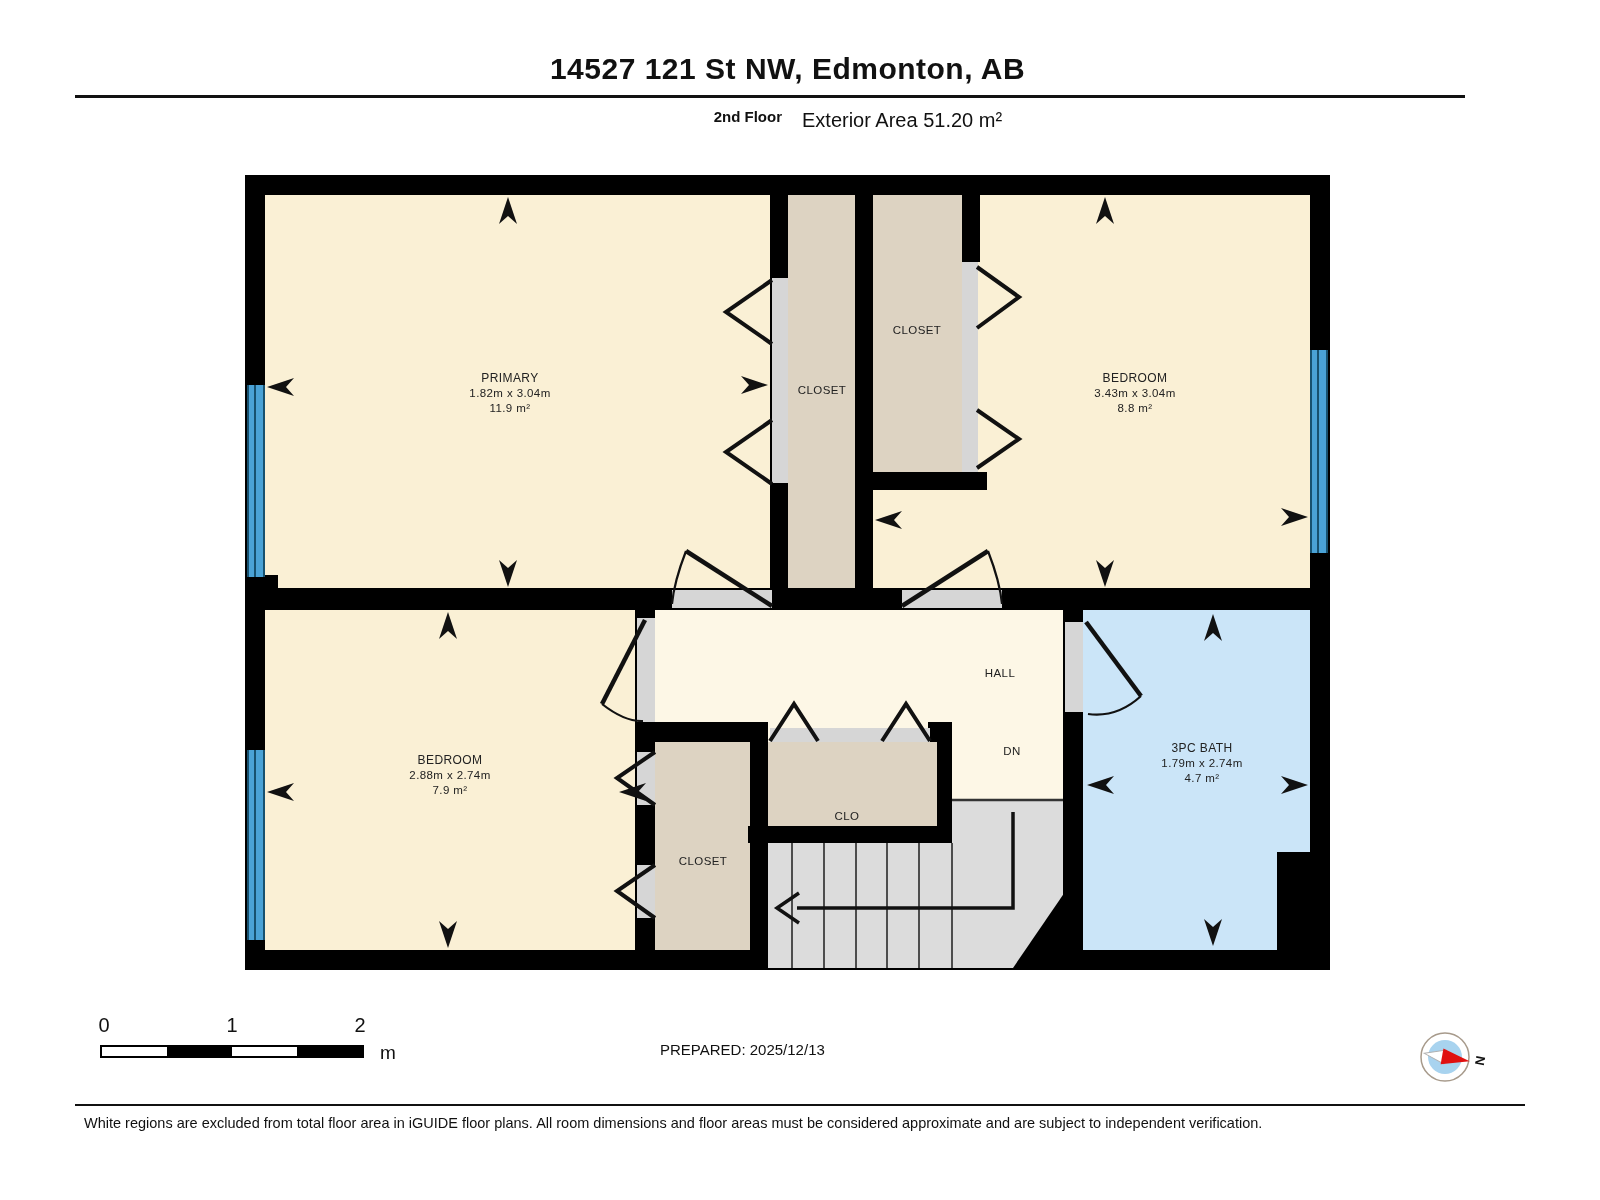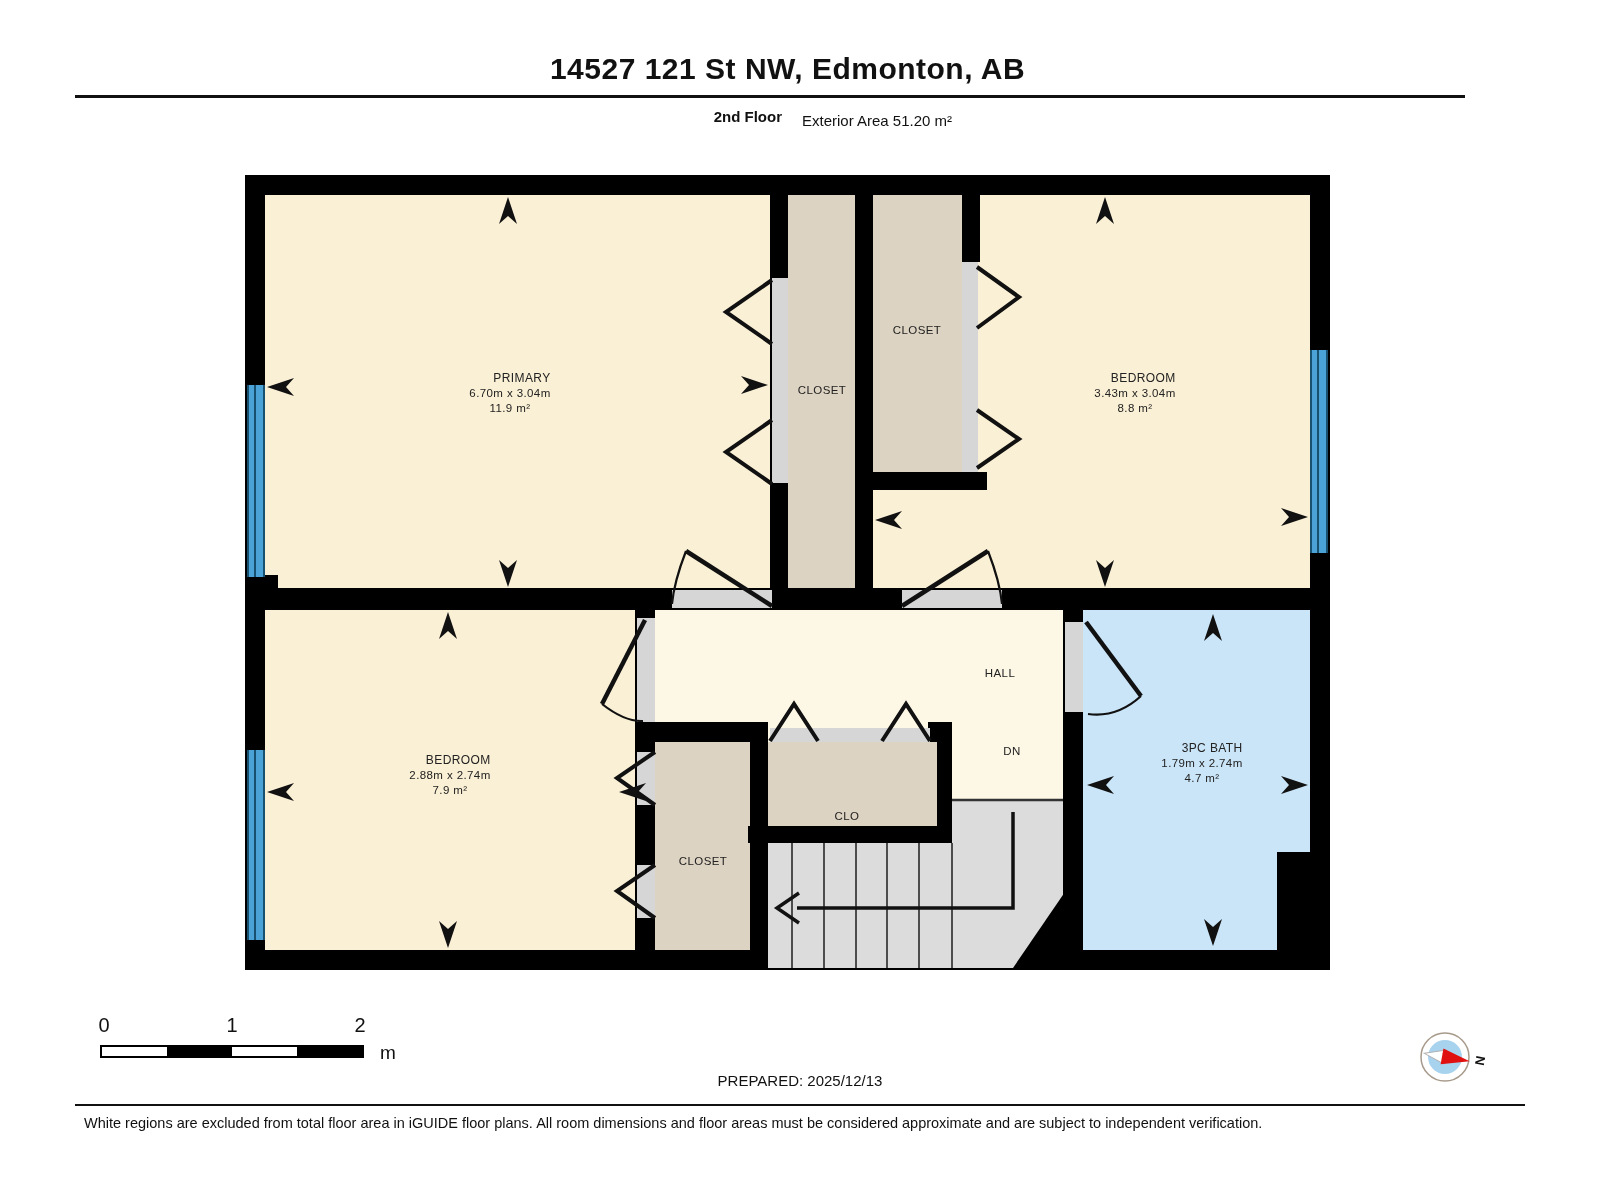--- a/index.html
+++ b/index.html
@@ -3,37 +3,37 @@
 <meta charset="utf-8">
 <style>
   html,body{margin:0;padding:0;background:#ffffff;}
   .page{position:relative;width:1600px;height:1200px;background:#ffffff;overflow:hidden;
         font-family:"Liberation Sans", sans-serif;color:#111;}
   .abs{position:absolute;}
   
   .title{left:0;top:52px;width:1575px;text-align:center;font-size:30px;font-weight:bold;letter-spacing:.5px;}
   .rule{left:75px;top:95px;width:1390px;height:3px;background:#111;}
   .floor-label{left:560px;top:108px;width:222px;text-align:right;font-size:15px;font-weight:bold;}
-  .area-lines{left:802px;top:108px;width:320px;font-size:15px;line-height:25px;}
+  .area-lines{left:802px;top:108px;width:320px;font-size:20px;line-height:25px;}
   
   .plan{left:245px;top:175px;width:1085px;height:795px;background:#000;}
   .fill{position:absolute;}
   .wall{position:absolute;background:#000;}
   .thr{position:absolute;background:#d6d6d6;}
   .win{position:absolute;background:linear-gradient(90deg,#17516f 0 2px,#4aa2d6 2px 7px,#17516f 7px 9px,#4aa2d6 9px 16px,#17516f 16px 18px);}
   .room-label{position:absolute;transform:translate(-50%,-50%);text-align:center;
               font-size:11.5px;line-height:15px;color:#222;letter-spacing:.4px;white-space:nowrap;}
-  .room-label .nm{font-size:12px;text-align:right;}
+  .room-label .nm{font-size:12px;}
   .svg-overlay{position:absolute;left:0;top:0;pointer-events:none;}
   
   .scale-num{position:absolute;font-size:20px;color:#111;transform:translateX(-50%);}
   .scale-bar{position:absolute;left:100px;top:1045px;width:264px;height:13px;border:2px solid #000;box-sizing:border-box;display:flex;}
   .scale-seg{flex:1 1 0;}
   .scale-unit{position:absolute;left:380px;top:1042px;font-size:19px;}
-  .prepared{position:absolute;left:660px;top:1041px;width:280px;text-align:center;font-size:15px;margin-top:31px;}
+  .prepared{position:absolute;left:660px;top:1041px;width:280px;font-size:15px;}
   .footer-rule{left:75px;top:1104px;width:1450px;height:2px;background:#111;}
   .footer-text{left:84px;top:1115px;width:1440px;font-size:14.5px;color:#111;}
 </style>
 </head>
 <body>
 
 <div class="page">
 
   <div class="abs title">14527 121 St NW, Edmonton, AB</div>
   <div class="abs rule"></div>
@@ -82,21 +82,21 @@
     <div class="wall" style="left:392px;top:630px;width:18px;height:60px;"></div>
     <div class="thr" style="left:525px;top:553px;width:160px;height:14px;"></div>
     <div class="thr" style="left:820px;top:447px;width:18px;height:90px;"></div>
 
     <div class="win" style="left:2px;top:210px;width:18px;height:192px;"></div>
     <div class="win" style="left:2px;top:575px;width:18px;height:190px;"></div>
     <div class="win" style="left:1065px;top:175px;width:18px;height:203px;"></div>
 
     <div class="room-label" style="left:265px;top:218px;">
       <div class="nm">PRIMARY</div>
-      <div>6.70m x 3.04m</div>
+      <div>1.82m x 3.04m</div>
       <div>11.9 m²</div>
     </div>
     <div class="room-label" style="left:890px;top:218px;">
       <div class="nm">BEDROOM</div>
       <div>3.43m x 3.04m</div>
       <div>8.8 m²</div>
     </div>
     <div class="room-label" style="left:205px;top:600px;">
       <div class="nm">BEDROOM</div>
       <div>2.88m x 2.74m</div>

